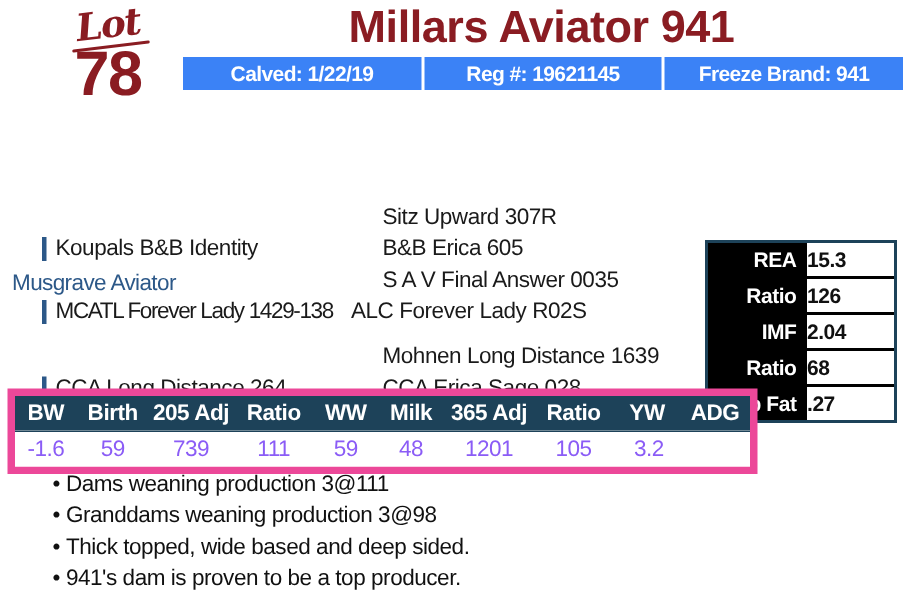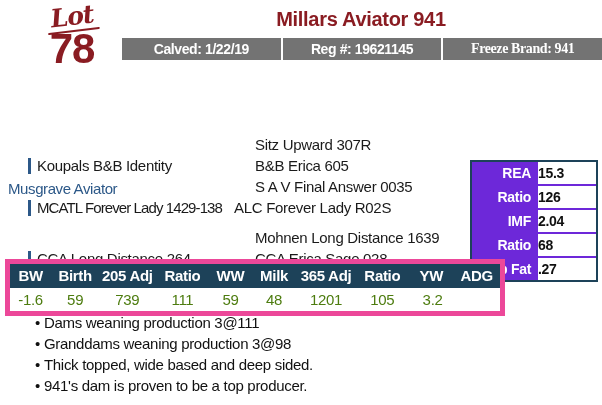--- a/index.html
+++ b/index.html
@@ -56,43 +56,43 @@
     line-height: 42px;
     color: #8a1c22;
     letter-spacing: -1px;
   }
   .title {
     position: absolute;
     left: 122px; top: 2px;
     width: 478px;
     text-align: center;
     font-weight: bold;
-    font-size: 20px;
+    font-size: 30px;
     line-height: 34px;
     color: #8a1c22;
     letter-spacing: -0.3px;
   }
   .infobar {
     position: absolute;
     left: 122px; top: 38px;
     width: 480px; height: 22px;
     display: flex;
-    background: #737373;
+    background: #3b82f6;
   }
   .infobar .cell {
     flex: 1 1 0;
     color: #ffffff;
     font-weight: bold;
     font-size: 14px;
     line-height: 22px;
     text-align: center;
     letter-spacing: -0.4px;
     border-right: 2px solid #ffffff;
   }
-  .infobar .cell:last-child { border-right: none; font-family: Liberation Serif, serif; }
+  .infobar .cell:last-child { border-right: none; }
 
   
   .pedigree {
     position: relative;
     height: 190px;
   }
   .ped-name {
     position: absolute;
     font-size: 15px;
     line-height: 17px;
@@ -110,21 +110,21 @@
     width: 3px; height: 16px;
     background: #2c5888;
   }
 
   
   .us-box {
     position: absolute;
     right: 4px; top: 98px;
     width: 128px;
     border: 2px solid #1d4259;
-    background: #6d28d9;
+    background: #000000;
   }
   .us-row { display: flex; height: 22px; }
   .us-row + .us-row { margin-top: 2px; }
   .us-label {
     width: 66px;
     color: #ffffff;
     font-weight: bold;
     font-size: 14px;
     line-height: 22px;
     text-align: right;
@@ -163,21 +163,21 @@
     text-align: center;
     font-size: 15px;
     letter-spacing: -0.3px;
   }
   .table .row.head .c {
     color: #ffffff;
     font-weight: bold;
     line-height: 23px;
   }
   .table .row.body .c {
-    color: #4d7c0f;
+    color: #8b5cf6;
     line-height: 24px;
   }
   .col-0 { width: 8.4%; }
   .col-1 { width: 9.8%; }
   .col-2 { width: 11.5%; }
   .col-3 { width: 11.0%; }
   .col-4 { width: 8.6%; }
   .col-5 { width: 9.2%; }
   .col-6 { width: 12.0%; }
   .col-7 { width: 11.0%; }

